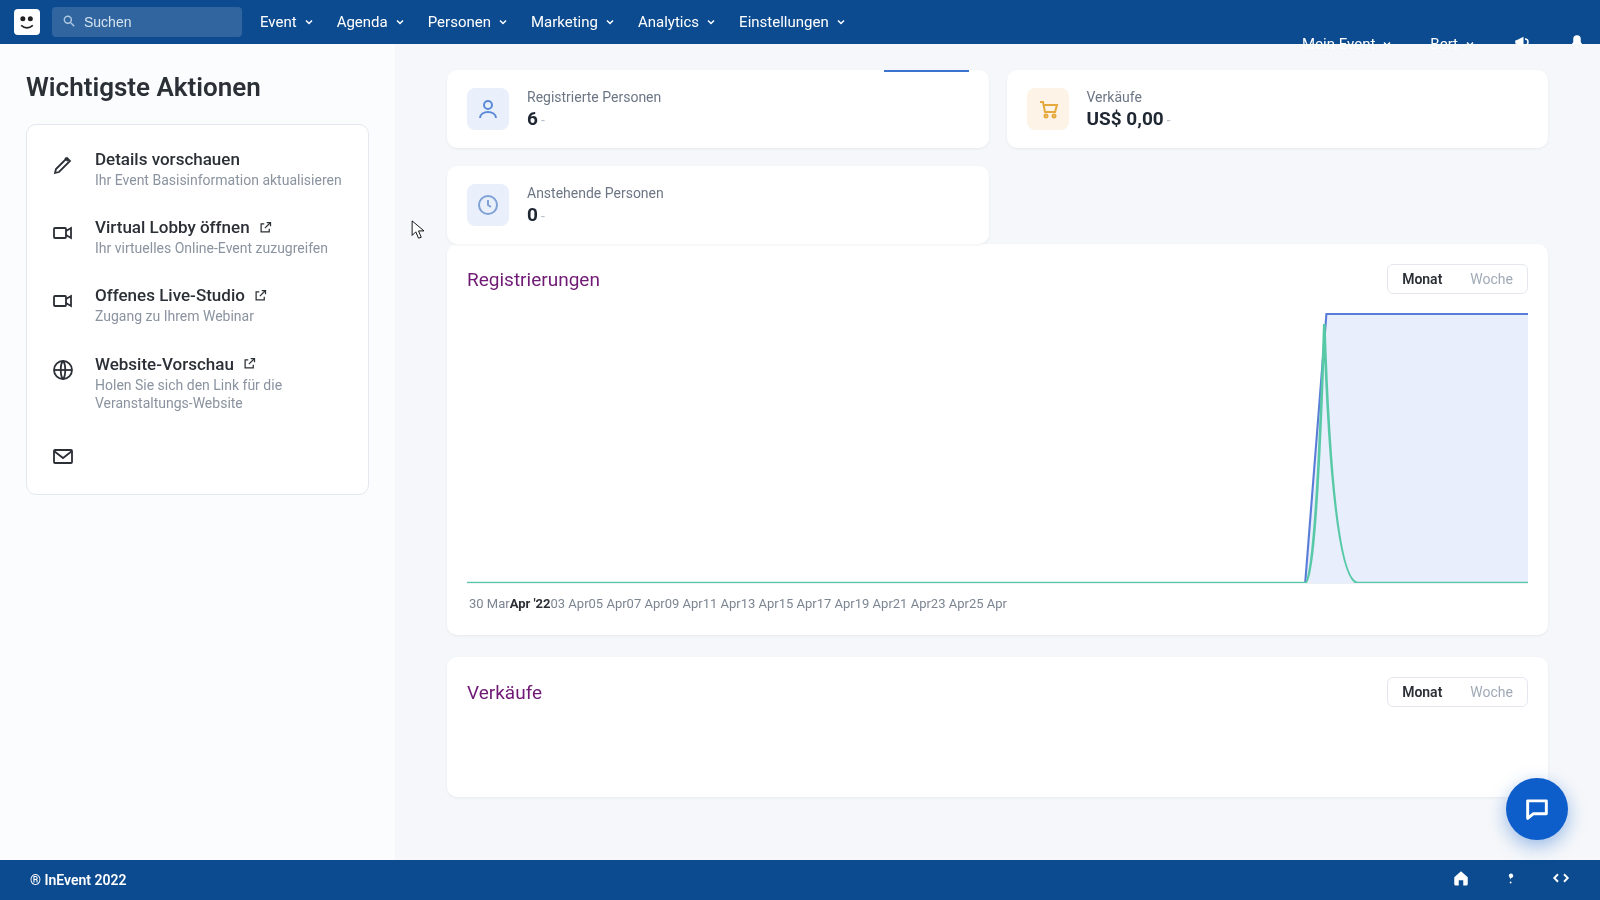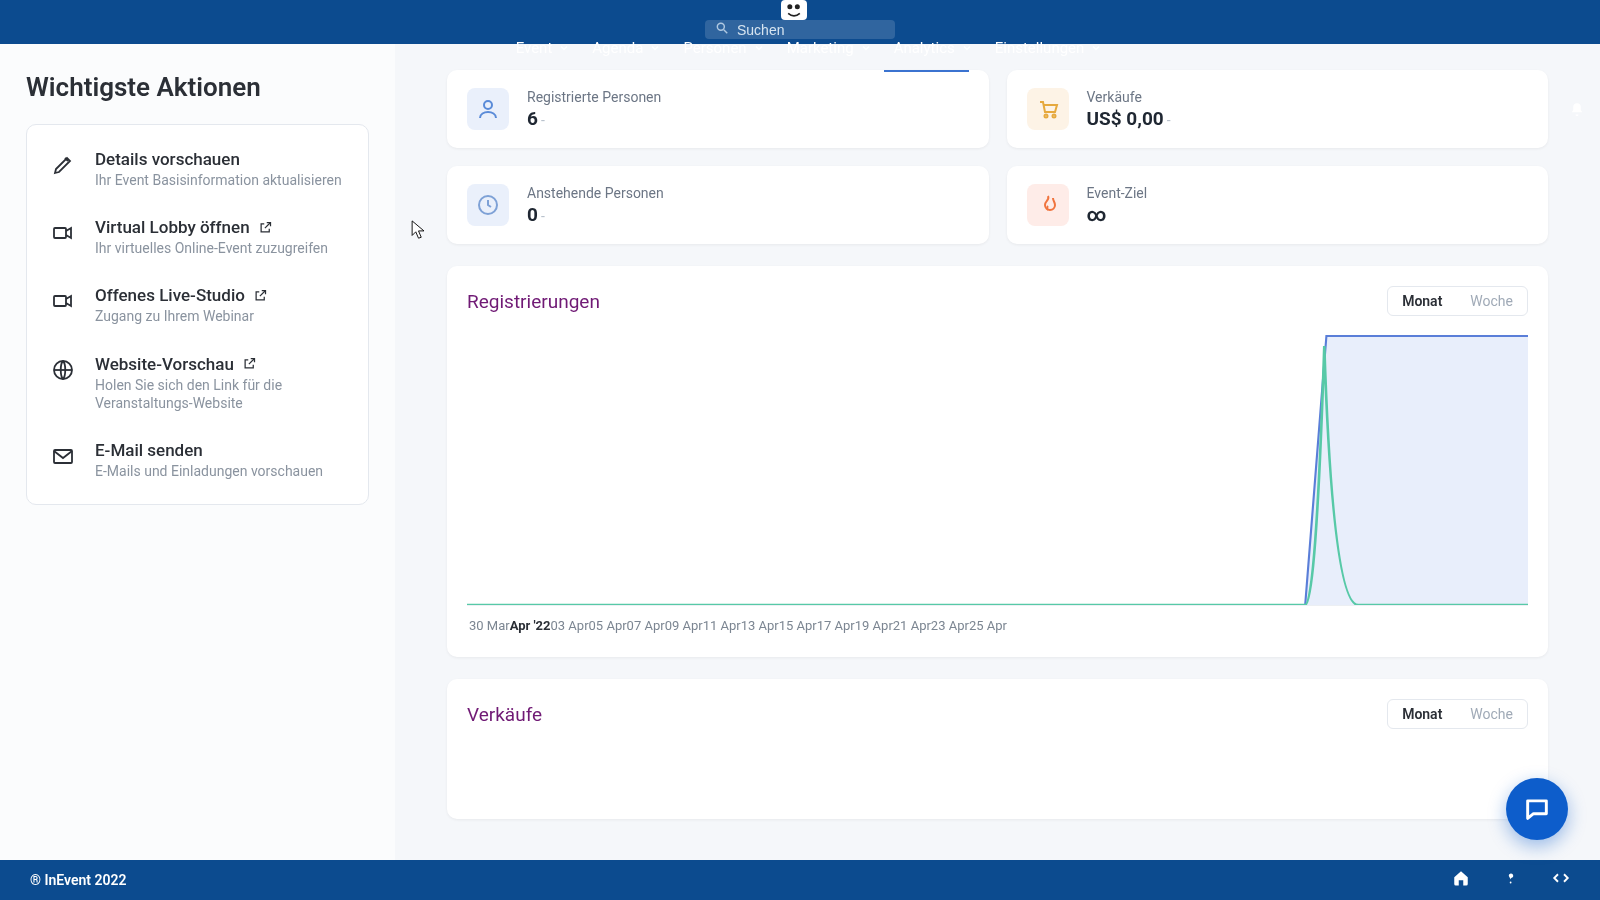--- a/index.html
+++ b/index.html
@@ -1,17 +1,17 @@
 <!DOCTYPE html>
 <html><head>
 <meta charset="utf-8">
 <style>
   *{box-sizing:border-box;margin:0;padding:0;}
   body{font-family:-apple-system,BlinkMacSystemFont,"Segoe UI",Roboto,Helvetica,Arial,sans-serif;background:#f5f7fa;color:#333;overflow:hidden;}
-  .topbar{display:flex;align-items:center;background:#0c4b8f;height:44px;padding:0 14px;color:#fff;flex-direction:column;}
+  .topbar{display:flex;align-items:center;background:#0c4b8f;height:44px;padding:0 14px;color:#fff;}
   .logo{width:26px;height:26px;background:#fff;border-radius:4px;margin-right:12px;display:flex;align-items:center;justify-content:center;}
   .logo svg{width:20px;height:20px;}
   .search{display:flex;align-items:center;background:rgba(255,255,255,0.15);border-radius:4px;width:190px;height:30px;padding:0 10px;}
   .search svg{width:14px;height:14px;opacity:.8;margin-right:8px;}
   .search input{background:transparent;border:none;outline:none;color:#fff;font-size:14px;width:100%;}
   .search input::placeholder{color:#d6e4f0;}
   .menus{display:flex;align-items:center;margin-left:18px;gap:22px;}
   .menu-item{display:flex;align-items:center;gap:6px;font-size:15px;cursor:pointer;}
   .menu-item svg{width:12px;height:12px;}
   .topbar-right{margin-left:auto;display:flex;align-items:center;gap:37px;margin-top:44px;}
@@ -22,21 +22,21 @@
   .sidebar{width:395px;padding:28px 26px;background:#fbfcfd;}
   .sidebar h1{font-size:26px;font-weight:600;color:#2b2f36;margin-bottom:22px;}
   .actions-card{border:1px solid #e4e8ee;border-radius:10px;background:#fff;padding:10px 6px;}
   .action-row{display:flex;align-items:flex-start;gap:18px;padding:14px 16px;cursor:pointer;}
   .action-icon{width:28px;height:28px;flex-shrink:0;display:flex;align-items:center;justify-content:center;color:#424a57;margin-top:2px;}
   .action-icon svg{width:24px;height:24px;stroke:#2b2f36;}
   .action-title{font-size:17px;color:#2b2f36;font-weight:500;display:flex;align-items:center;gap:8px;}
   .action-title svg{width:15px;height:15px;stroke:#2b2f36;}
   .action-sub{font-size:14px;color:#8a939f;margin-top:2px;line-height:1.3;}
   .main{flex:1;padding:26px 52px 0 52px;overflow-y:auto;}
-  .grid{display:grid;grid-template-columns:1fr 1fr;gap:18px;margin-bottom:22px;}
+  .grid{display:grid;grid-template-columns:1fr 1fr;gap:18px;}
   .stat-card{background:#fff;border-radius:10px;box-shadow:0 1px 3px rgba(0,0,0,.06);padding:18px 20px;display:flex;align-items:center;gap:18px;position:relative;}
   .stat-icon{width:42px;height:42px;border-radius:8px;display:flex;align-items:center;justify-content:center;}
   .stat-icon svg{width:24px;height:24px;}
   .stat-label{font-size:14px;color:#6c7685;}
   .stat-value{font-size:19px;font-weight:700;color:#1f2732;margin-top:2px;}
   .stat-value .dash{font-weight:400;color:#b8c1cc;font-size:14px;margin-left:3px;}
   .topline{position:absolute;top:0;right:20px;width:85px;height:2px;background:#3b73d0;}
   .chart-panel{background:#fff;border-radius:10px;box-shadow:0 1px 3px rgba(0,0,0,.06);padding:20px 20px 24px 20px;margin-bottom:22px;}
   .chart-head{display:flex;align-items:center;justify-content:space-between;margin-bottom:10px;}
   .chart-title{font-size:19px;font-weight:400;color:#701a75;}
@@ -215,26 +215,20 @@
           <div class="action-sub">Holen Sie sich den Link für die Veranstaltungs-Website</div>
         </div>
       </div>
       <div class="action-row">
         <div class="action-icon">
             <svg viewBox="0 0 24 24" fill="none" stroke-width="1.8">
               <rect x="3" y="6" width="18" height="13" rx="1"></rect>
               <path d="M3 7l9 7 9-7"></path>
             </svg>
           </div>
-        <div>
-          <div class="action-title">
-              <span>E-Mail senden</span>
-            </div>
-          <div class="action-sub">E-Mails und Einladungen vorschauen</div>
-        </div>
       </div>
     </div>
   </div>
 
   <div class="main">
     <div class="grid">
       <div class="stat-card">
         <div class="topline"></div>
         <div class="stat-icon" style="background:#eaf0fb">
             <svg viewBox="0 0 24 24" fill="none" stroke="#5a8bd8" stroke-width="2">
@@ -263,32 +257,20 @@
       <div class="stat-card">
         <div class="stat-icon" style="background:#eaf0fb">
             <svg viewBox="0 0 24 24" fill="none" stroke="#7ea1d6" stroke-width="2">
               <circle cx="12" cy="12" r="9"></circle>
               <path d="M12 7v5l3 2"></path>
             </svg>
           </div>
         <div>
           <div class="stat-label">Anstehende Personen</div>
           <div class="stat-value"><span>0</span><span class="dash">-</span></div>
-        </div>
-      </div>
-      <div class="stat-card">
-        <div class="stat-icon" style="background:#feece8">
-            <svg viewBox="0 0 24 24" fill="none" stroke="#f0743e" stroke-width="2">
-              <path d="M12 3c2 4-3 5-3 9a5 5 0 0 0 10 0c0-3-2-4-2-7"></path>
-              <path d="M12 13c-1 1-1 3 0 4"></path>
-            </svg>
-          </div>
-        <div>
-          <div class="stat-label">Event-Ziel</div>
-          <div class="stat-value"><span>∞</span></div>
         </div>
       </div>
     </div>
 
     <div class="chart-panel">
       <div class="chart-head">
         <div class="chart-title">Registrierungen</div>
         <div class="toggle">
           <div class="active">Monat</div>
           <div>Woche</div>

